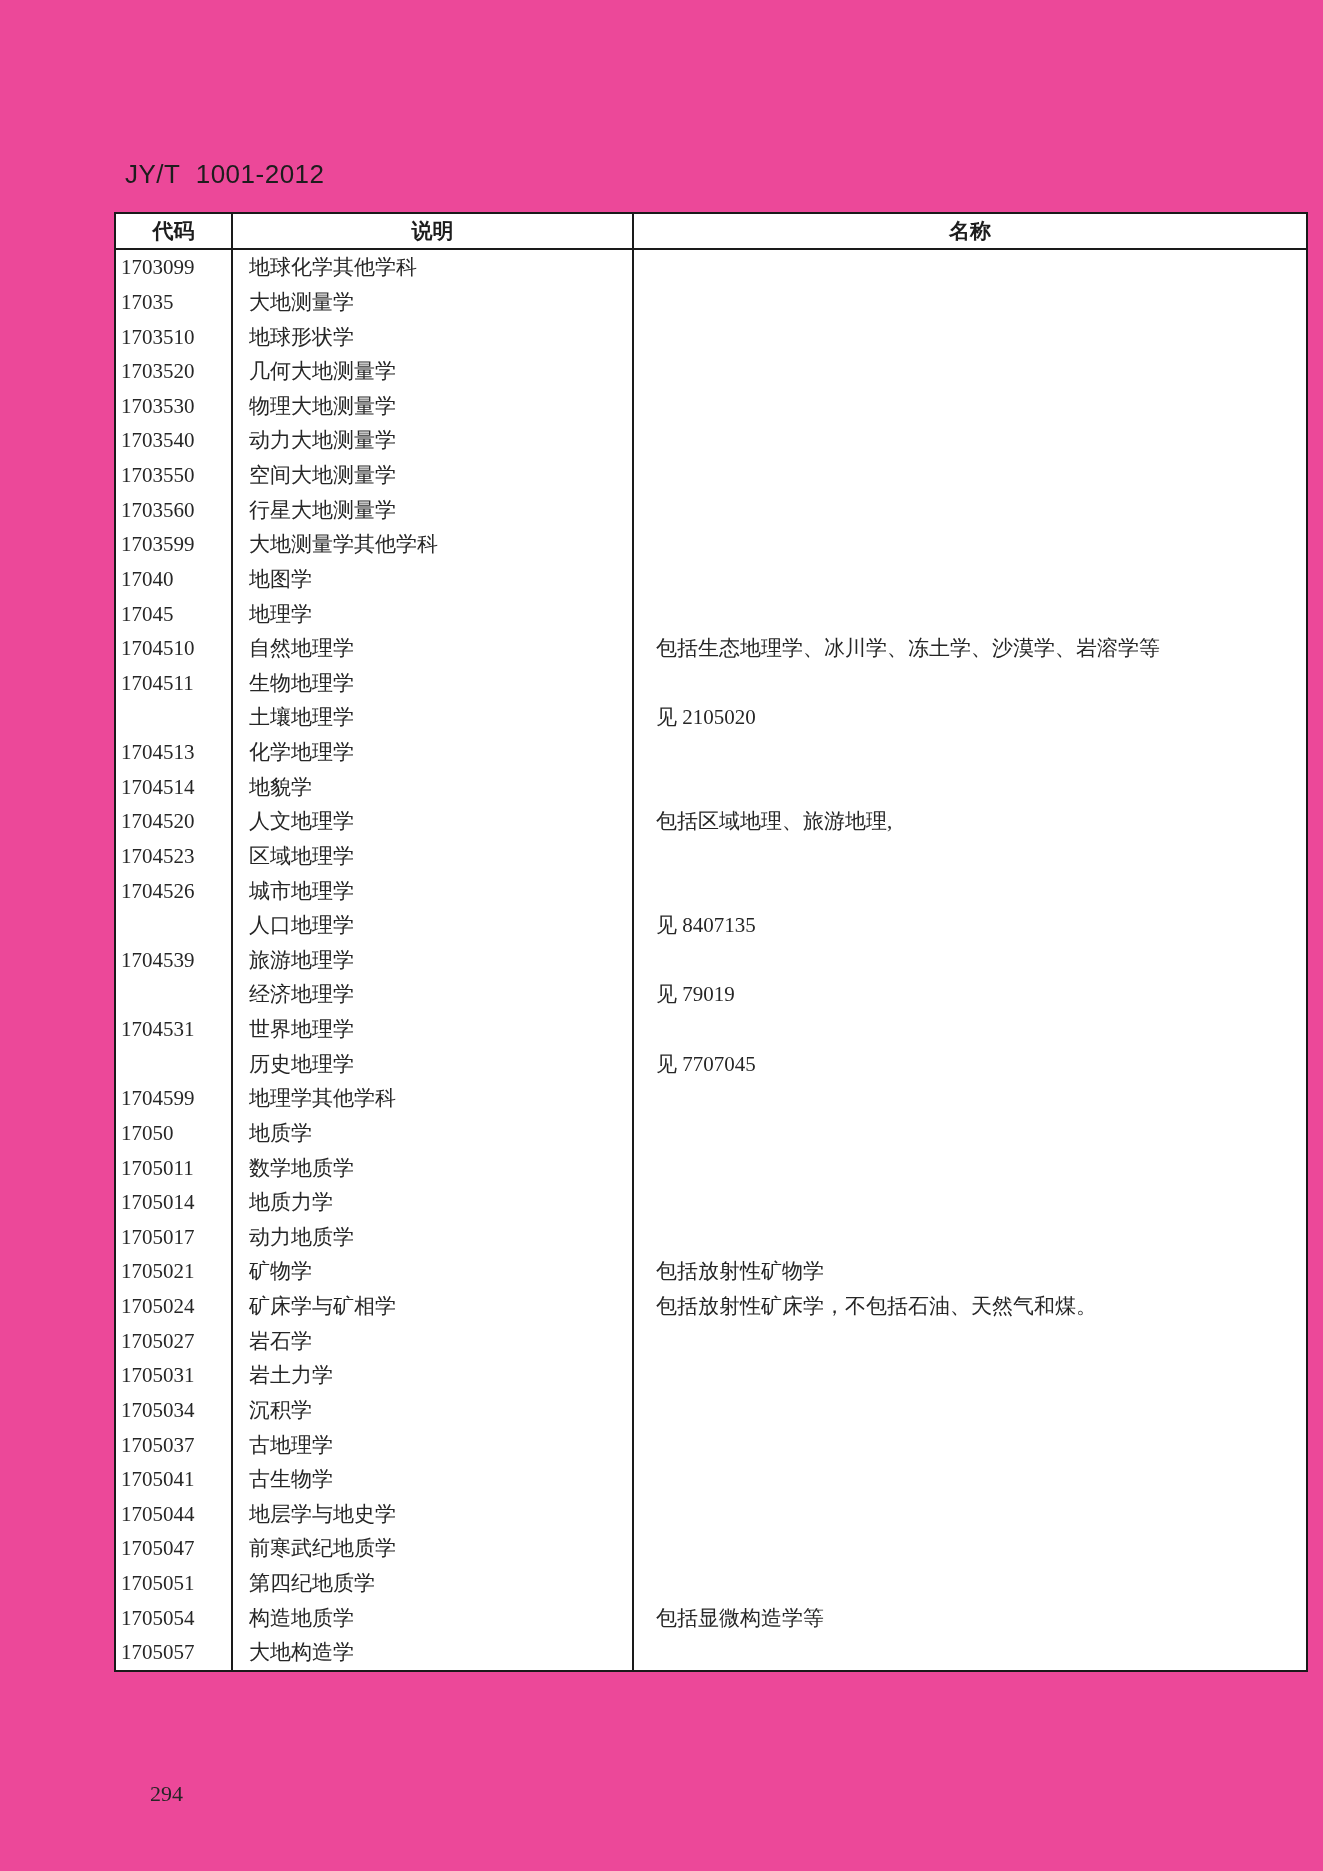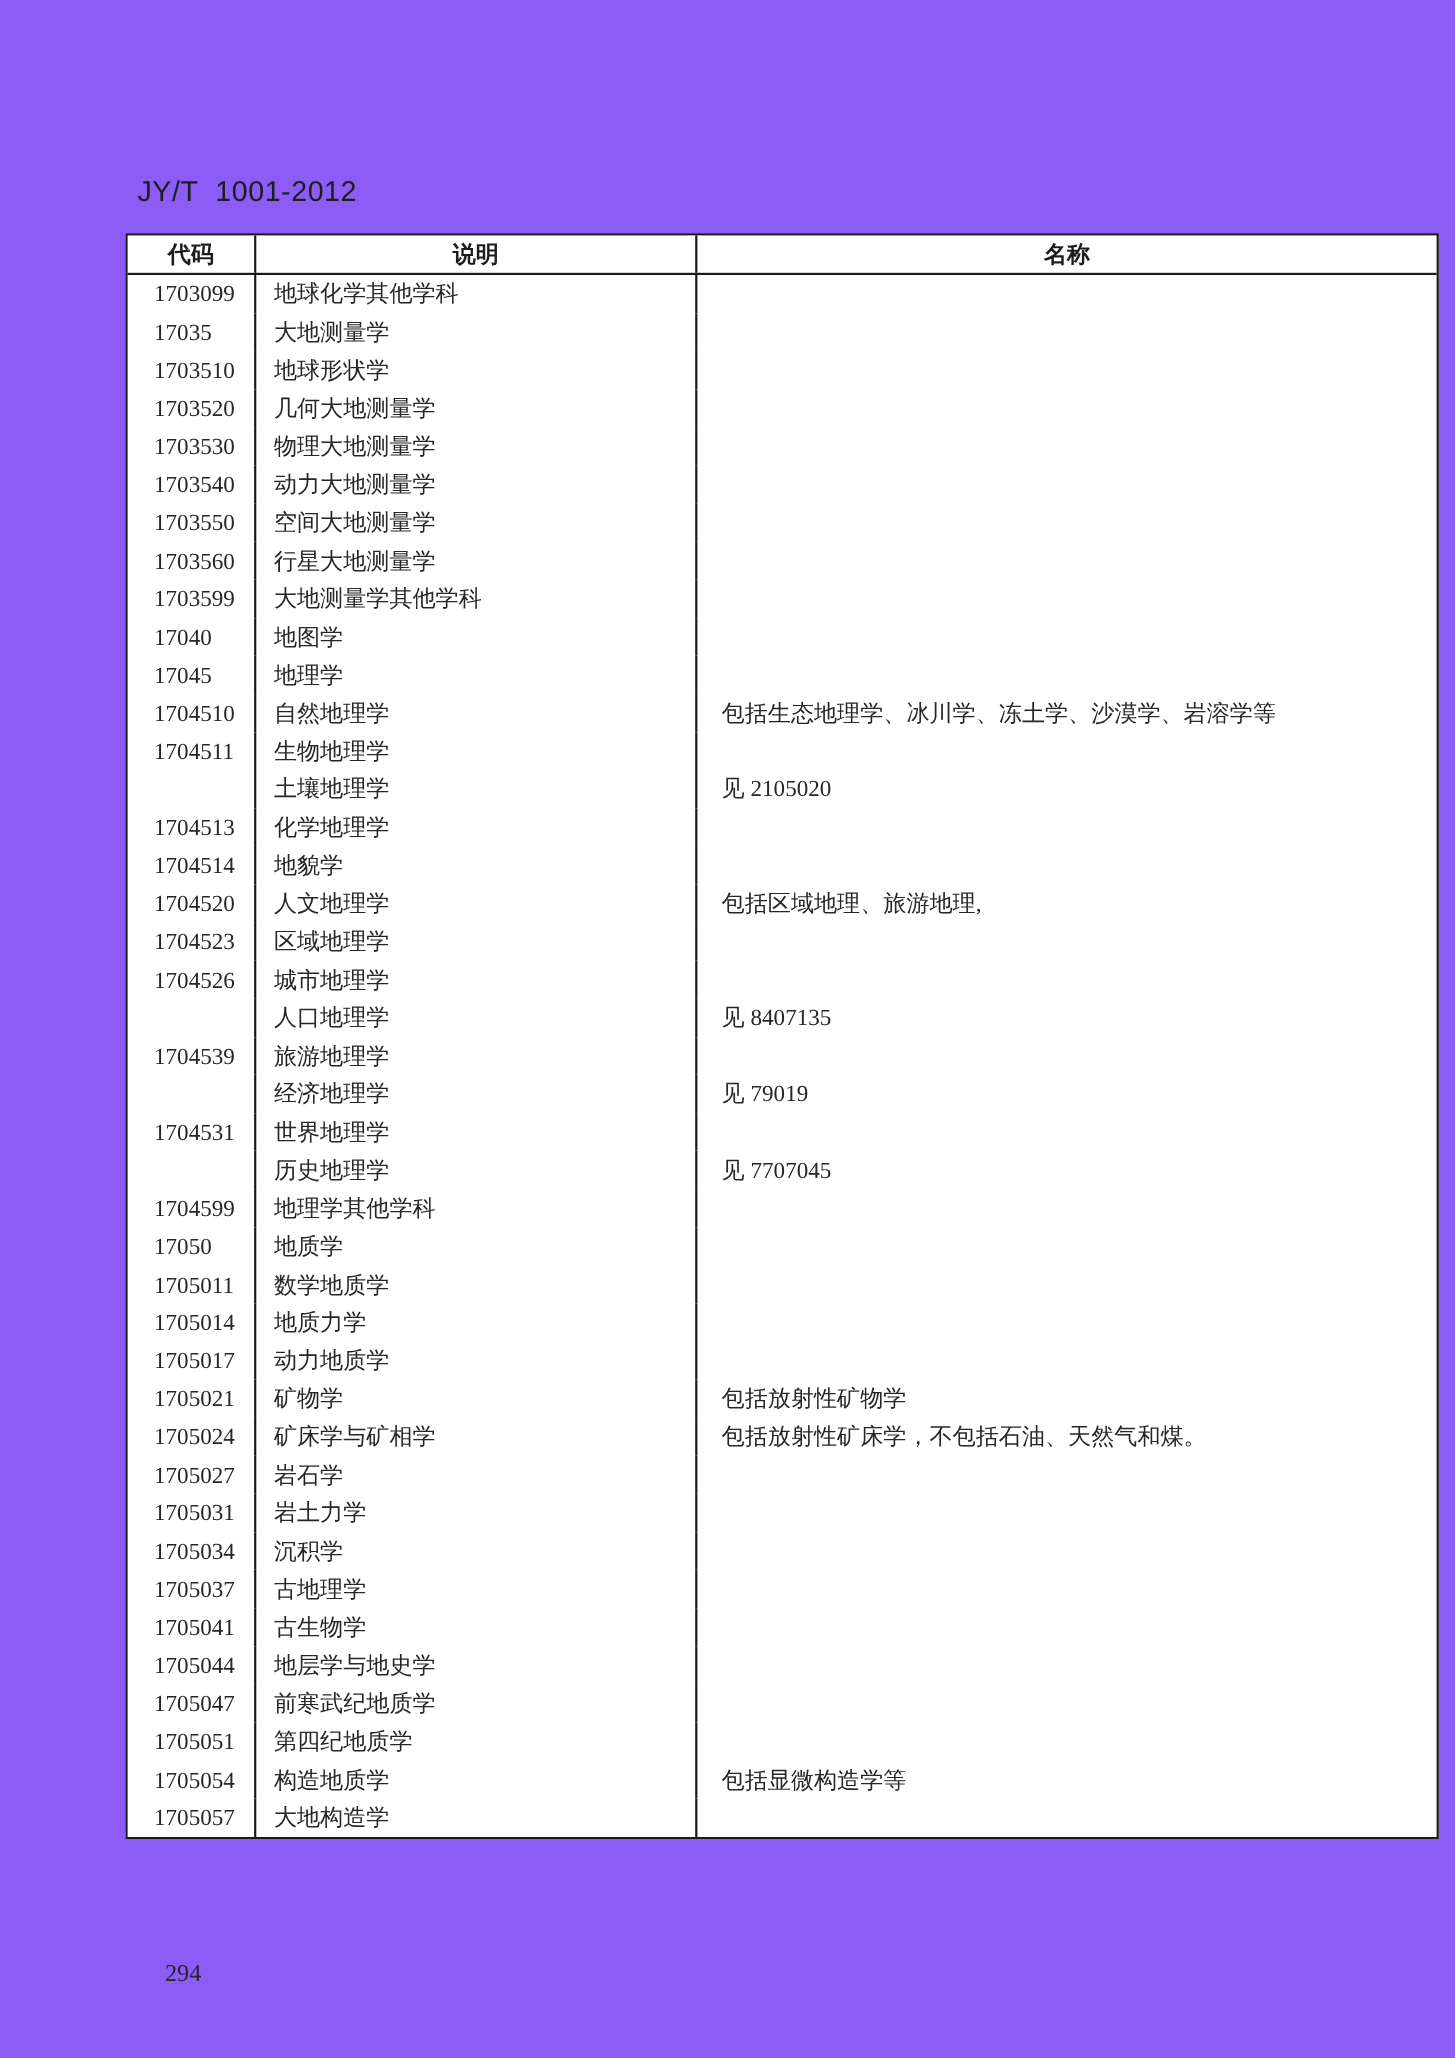--- a/index.html
+++ b/index.html
@@ -1,20 +1,20 @@
 <!DOCTYPE html>
 <html><head>
 <meta charset="utf-8">
 <style>
   * { margin:0; padding:0; box-sizing:border-box; }
   html,body { background:#ffffff; }
   .page {
     position:relative;
     width:1323px; height:1871px;
-    background:#8b5cf6;
+    background:#ec4899;
     font-family:"Liberation Serif","DejaVu Serif",serif;
     color:#262626;
     overflow:hidden;
   }
   .doc-title {
     position:absolute; left:125px; top:159px;
     font-family:"Liberation Sans","DejaVu Sans",sans-serif;
     font-size:26px; line-height:30px;
     letter-spacing:0.5px; word-spacing:8px;
     color:#1d1d1d;
@@ -42,21 +42,21 @@
     display:grid;
     grid-template-columns:115px 401px 1fr;
     height:34.63px;
   }
   .cell {
     display:flex; align-items:center;
     font-size:21px; line-height:24px;
     white-space:nowrap;
     color:#262626;
   }
-  .cell.code { padding-left:24px; }
+  .cell.code { padding-left:5px; }
   .cell.name { padding-left:16px; border-left:2px solid #1a1a1a; }
   .cell.note { padding-left:22px; border-left:2px solid #1a1a1a; }
   .page-number {
     position:absolute; left:150px; top:1781px;
     font-size:22px; color:#262626;
   }
 </style>
 </head>
 <body>
 

